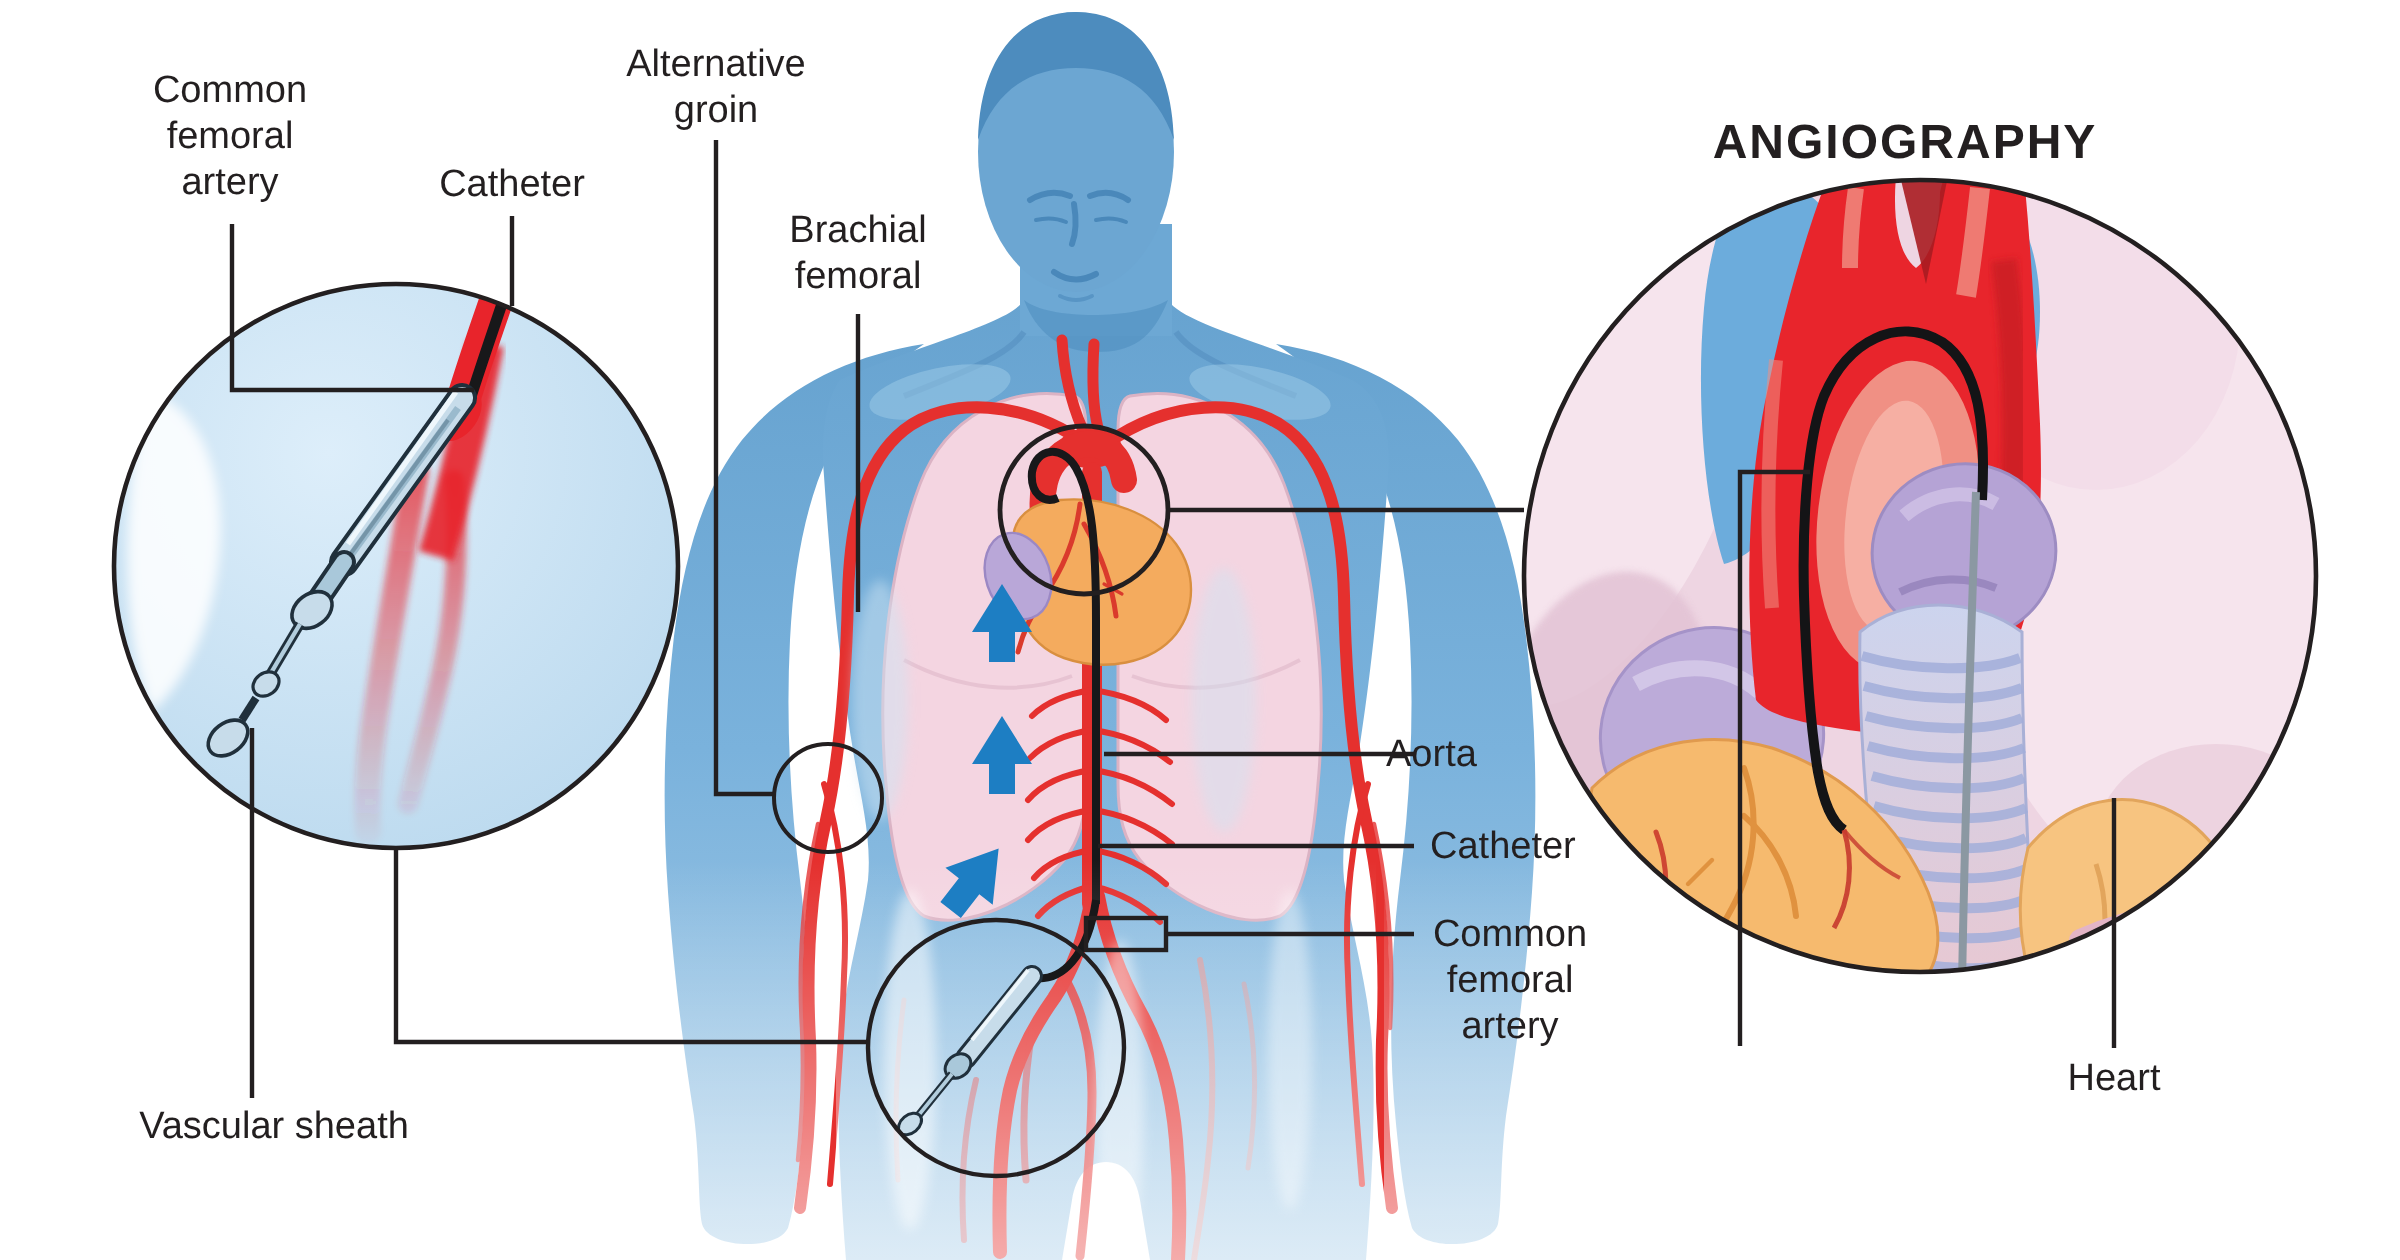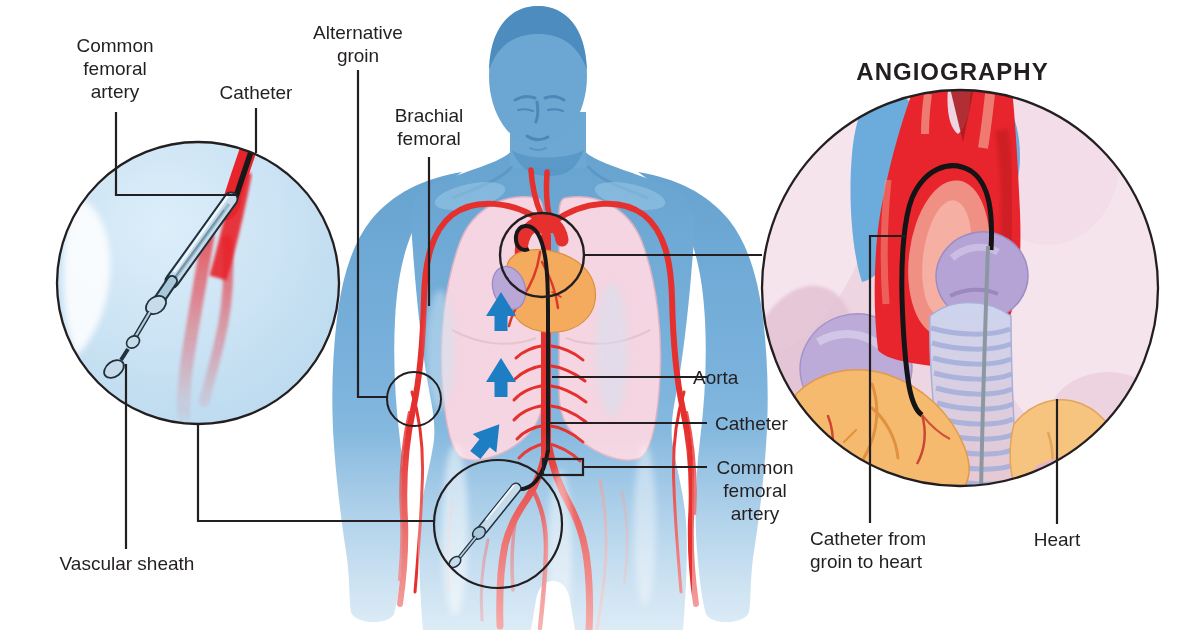--- a/index.html
+++ b/index.html
@@ -280,17 +280,15 @@
   <div class="lbl" style="left:196px;top:81px;width:120px;">Catheter</div>
   <div class="lbl" style="left:300px;top:21px;width:116px;">Alternative
 groin</div>
   <div class="lbl" style="left:371px;top:104px;width:116px;">Brachial
 femoral</div>
   <div class="lbl ta-l" style="left:693px;top:366px;width:120px;">Aorta</div>
   <div class="lbl ta-l" style="left:715px;top:412px;width:120px;">Catheter</div>
   <div class="lbl" style="left:705px;top:456px;width:100px;">Common
 femoral
 artery</div>
-  <div class="lbl ta-l" style="left:810px;top:527px;width:180px;">Catheter from
-groin to heart</div>
   <div class="lbl" style="left:1017px;top:528px;width:80px;text-align:center;">Heart</div>
-  <div class="lbl" style="left:45px;top:552px;width:164px;">Vascular sheath</div>
+  <div class="lbl" style="left:55px;top:552px;width:164px;">Vascular sheath</div>
 </div>
 
 </body></html>

